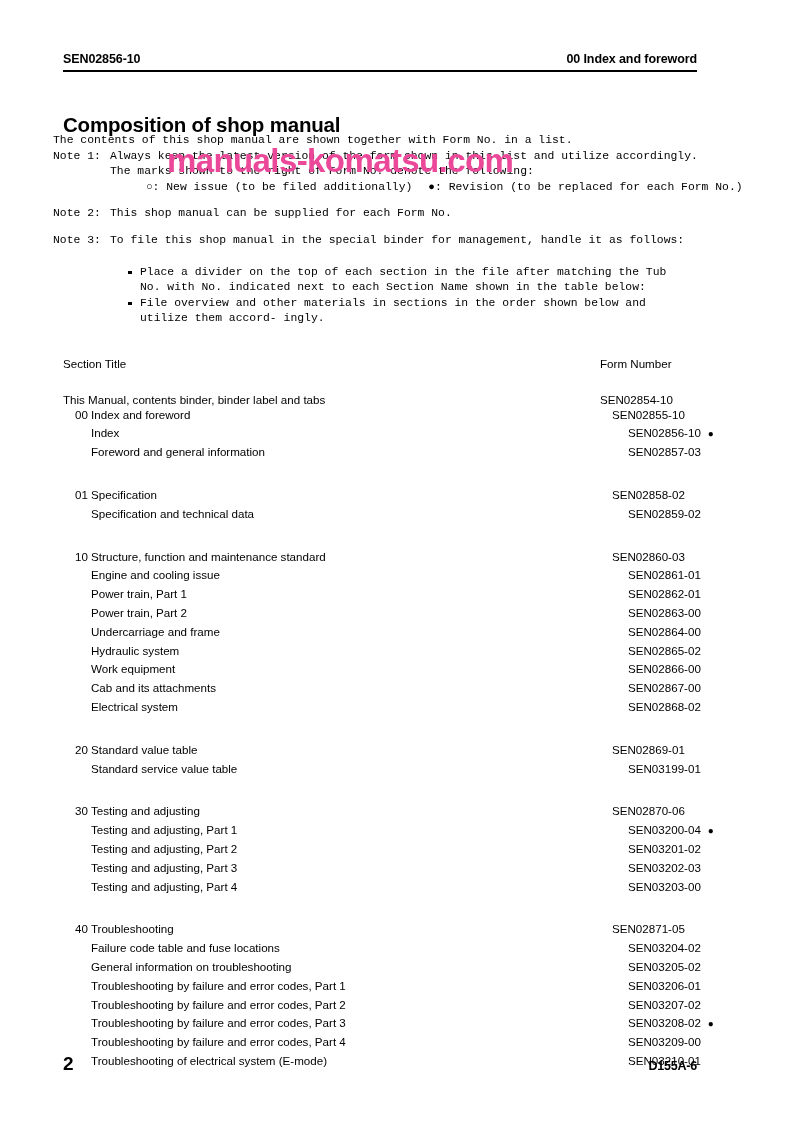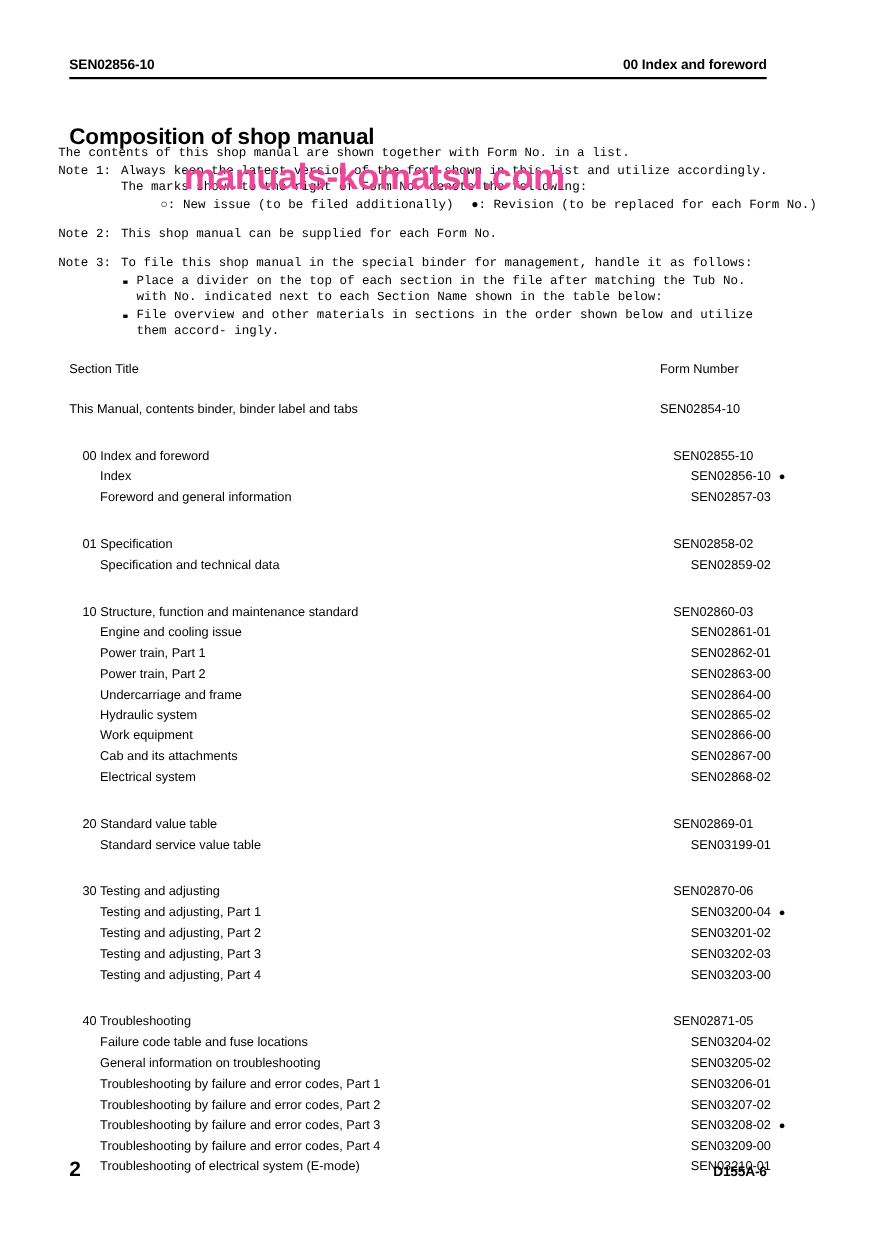--- a/index.html
+++ b/index.html
@@ -81,21 +81,21 @@
 
   .legend {
     margin: 0;
     padding-left: 93px;
     white-space: nowrap;
   }
   .legend .mark-open  { font-size: 11px; font-weight: bold; }
   .legend .mark-fill  { font-size: 11px; }
   .legend .sp { display: inline-block; width: 16px; }
 
-  .bullets { margin: 0; padding: 0; list-style: none; }
+  .bullets { margin: 16px; padding: 0; list-style: none; }
   .bullets li {
     position: relative;
     padding-left: 14px;
   }
   .bullets li::before {
     content: "";
     position: absolute;
     left: 2px;
     top: 6px;
     width: 3.5px;
@@ -134,21 +134,21 @@
     flex: 0 0 537px;
     white-space: nowrap;
   }
   .row .form-cell {
     flex: 1 1 auto;
     white-space: nowrap;
   }
   .row.gap-md  { margin-top: 17px; }
   .row.gap-lg  { margin-top: 24px; }
 
-  .indent-0 { padding-left: 0; }
+  .indent-0 { padding-left: 0; margin-top: 28px; }
   .indent-1 { padding-left: 12px; }
   .indent-2 { padding-left: 28px; }
 
   .revmark {
     display: inline-block;
     margin-left: 7px;
     font-size: 10px;
   }
 
   

